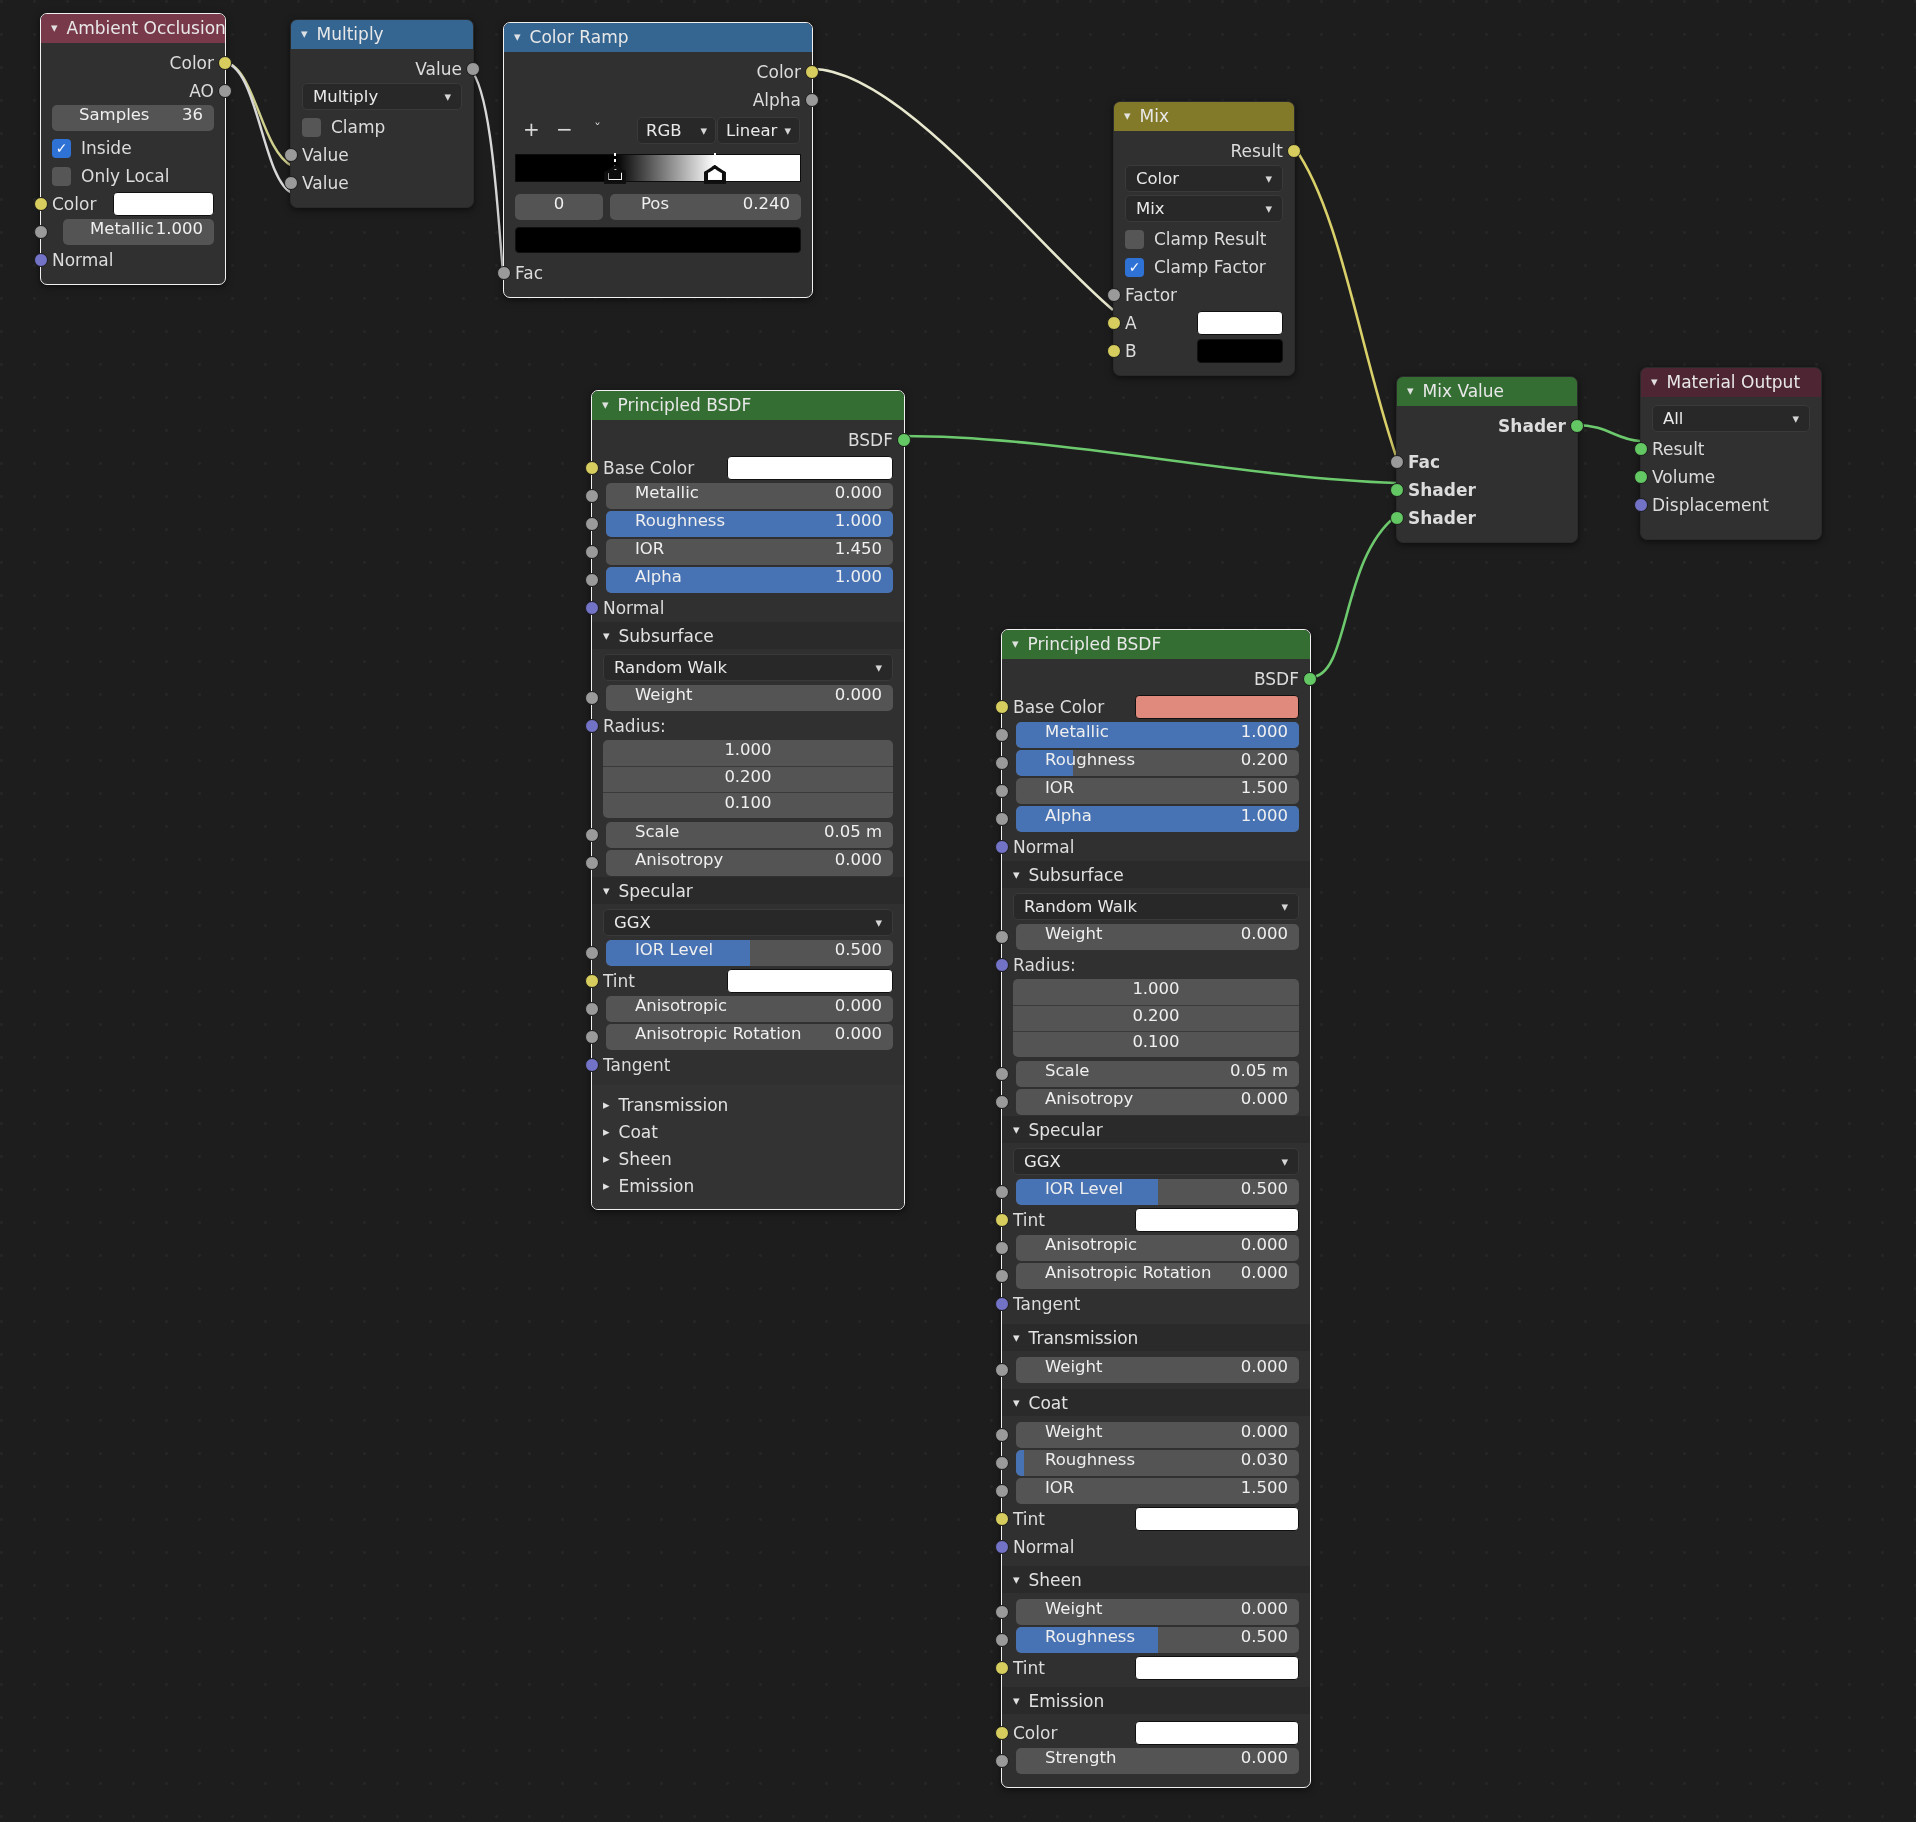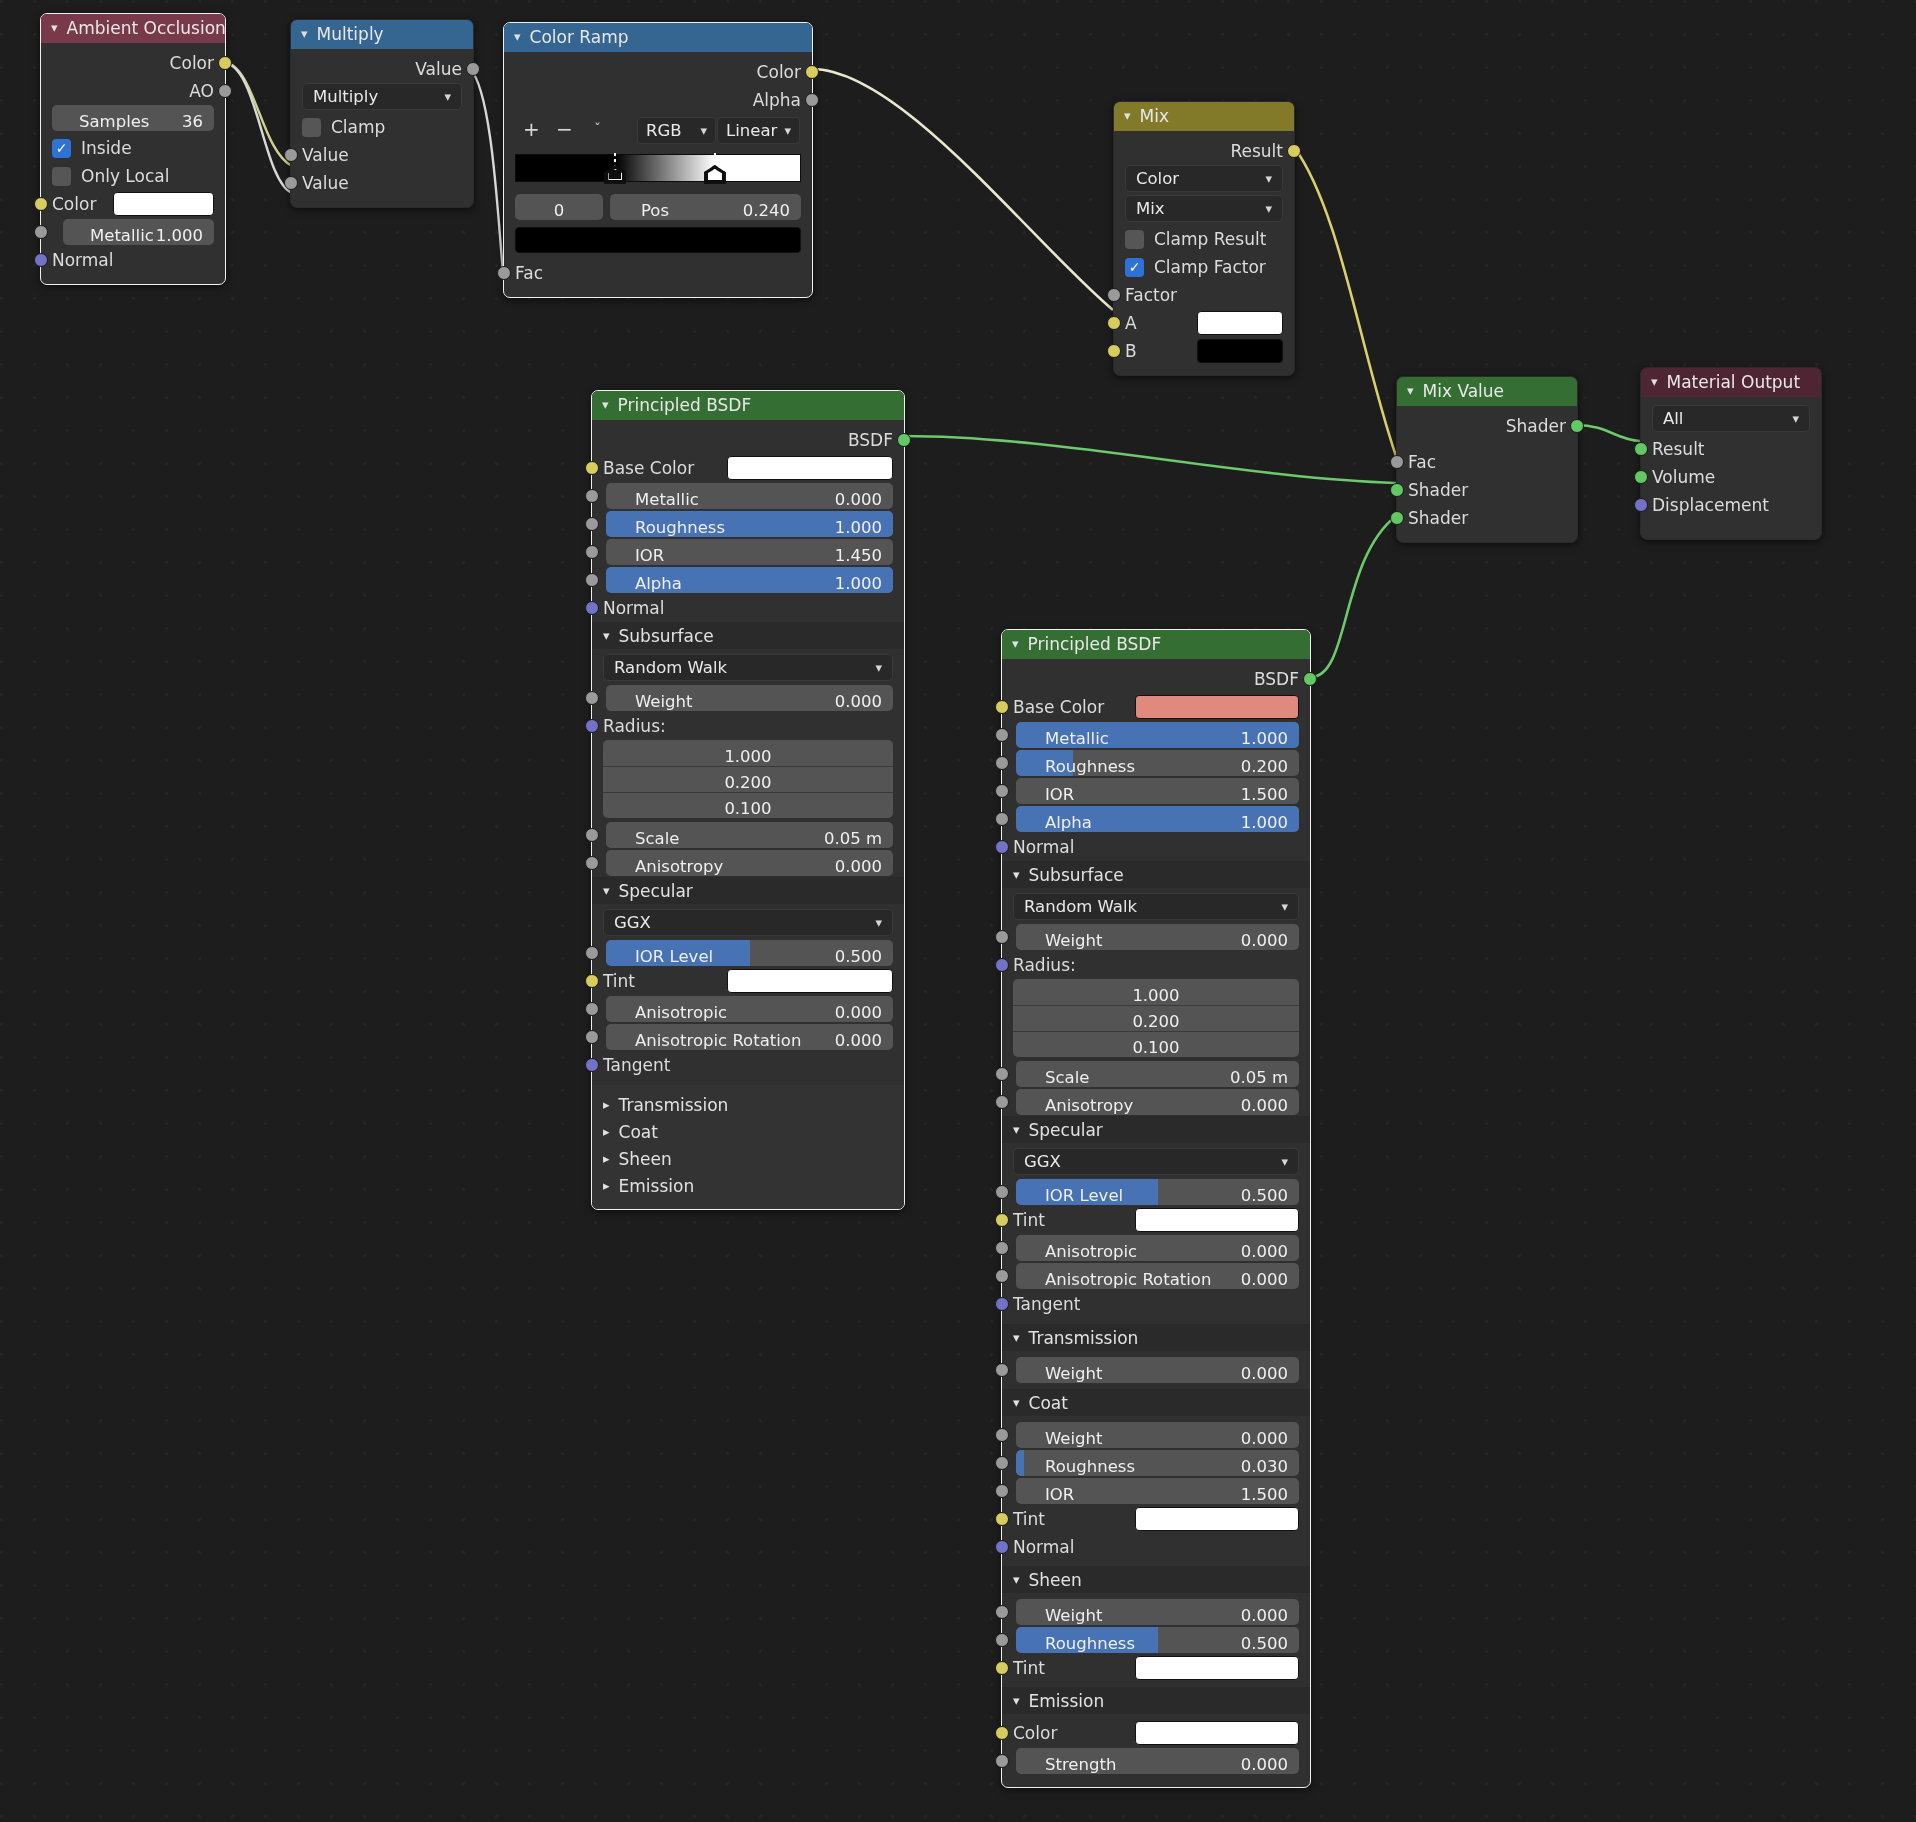--- a/index.html
+++ b/index.html
@@ -56,21 +56,21 @@
   }
   .sock.right{transform:translate(50%,-50%);}
   .s-yellow{background:#d6cd5e;}
   .s-grey{background:#9a9a9a;}
   .s-purple{background:#7272c7;}
   .s-green{background:#63c763;}
 
   
   .field{
     height:26px;border-radius:5px;background:#545454;
-    display:flex;align-items:flex-end;justify-content:space-between;
+    display:flex;align-items:flex-start;justify-content:space-between;
     padding:0 11px;box-sizing:border-box;font-size:16.5px;color:#e9e9e9;
     position:relative;overflow:hidden;
   }
   .field.center{justify-content:center;}
   .field .fv{color:#f0f0f0;}
   .field .fl{color:#efefef;}
   .field .fill{position:absolute;left:0;top:0;bottom:0;background:#4772b3;border-radius:5px 0 0 5px;}
   .field .ftext{position:relative;z-index:2;display:flex;justify-content:space-between;width:100%;}
   .combo{
     height:27px;border-radius:5px;background:#282828;border:1px solid #3a3a3a;
@@ -800,21 +800,21 @@
         </div>
       </div>
     </div>
   </div>
 
   <div class="node" style="left:1396px;top:376px;width:180px;">
     <div class="hdr hdr-green">
       <span class="chev">▾</span>
       <span>Mix Value</span>
     </div>
-    <div class="body" style="">
+    <div class="body" style="font-weight:bold;">
       <div class="row outrow">
         <span class="label">Shader</span>
         <span class="sock right s-green" style="right:0;"></span>
       </div>
       <div class="row" style="margin-top:8px;">
         <span class="sock s-grey" style="left:0;"></span>
         <span class="label">Fac</span>
       </div>
       <div class="row">
         <span class="sock s-green" style="left:0;"></span>

